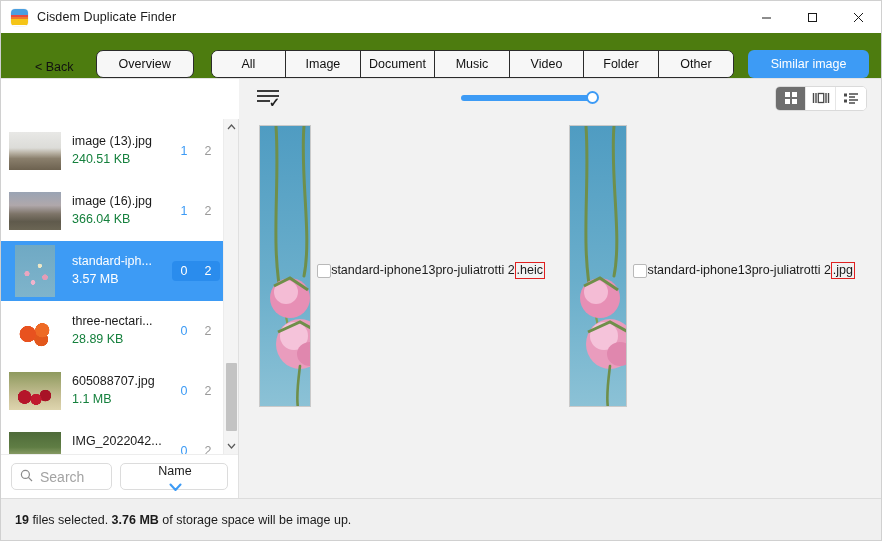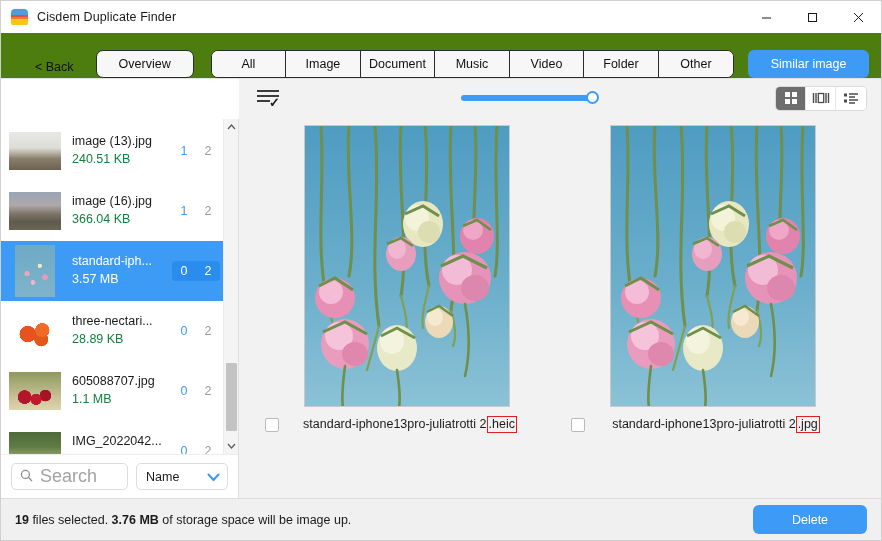--- a/index.html
+++ b/index.html
@@ -151,25 +151,25 @@
     flex: 0 0 44px; height: 44px;
     display: flex; align-items: center;
     padding: 0 10px; gap: 8px; background: #fff;
     border-top: 1px solid #ededed;
   }
   .searchbox {
     flex: 1; height: 27px; border: 1px solid #dcdcdc;
     border-radius: 5px; display: flex; align-items: center;
     padding: 0 8px; gap: 7px; background: #fff;
   }
-  .search-ph { font-size: 18px; color: #a3a3a3; }
+  .search-ph { font-size: 14px; color: #a3a3a3; }
   .sortbox {
-    width: 92px; height: 27px; border: 1px solid #dcdcdc;
+    width: 108px; height: 27px; border: 1px solid #dcdcdc;
     border-radius: 5px; display: flex; align-items: center;
-    justify-content: space-between; padding: 0 7px 0 9px; background: #fff;
+    justify-content: space-between; padding: 0 7px 0 9px; background: #fff; flex-direction: column;
   }
   .sort-label { font-size: 12.5px; color: #1b1b1b; }
 
   
   .main { flex: 1; display: flex; flex-direction: column; background: #f2f2f2; min-width: 0; }
   .main-top {
     flex: 0 0 38px; height: 38px; display: flex; align-items: center;
     padding: 0 14px 0 18px; background: #f2f2f2;
   }
   .selall-icon { width: 22px; height: 16px; position: relative; }
@@ -202,21 +202,21 @@
     border-right: 1px solid #e6e6e6; background: #fff;
   }
   .vm:last-child { border-right: none; }
   .vm.active { background: #6e6e6e; }
 
   .grid-area {
     flex: 1; display: flex; justify-content: space-around;
     align-items: flex-start; padding: 8px 20px 0 20px;
     background: #f2f2f2; min-height: 0; gap: 10px;
   }
-  .card { display: flex; flex-direction: column; align-items: center; width: 300px; }
+  .card { display: flex; flex-direction: row; align-items: center; width: 300px; }
   .photo {
     width: 206px; height: 282px;
     border: 1px solid #c9c9c9; background: #6aa8c9;
     position: relative; overflow: hidden;
   }
   .caption-row {
     display: flex; align-items: center; margin-top: 9px;
     width: 100%; padding-left: 6px;
   }
   .chk {
@@ -621,16 +621,15 @@
     </div>
   </div>
 
   <div class="statusbar">
     <div class="status-text">
       <b>19</b>
       <span>files selected.</span>
       <b>3.76 MB</b>
       <span>of storage space will be image up.</span>
     </div>
-    <div class="delete-btn">Delete</div>
   </div>
 
 </div>
 
 </body></html>

